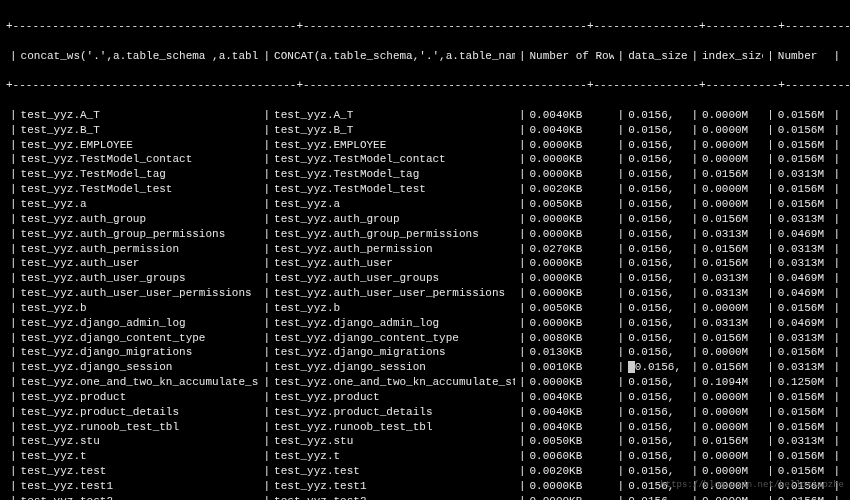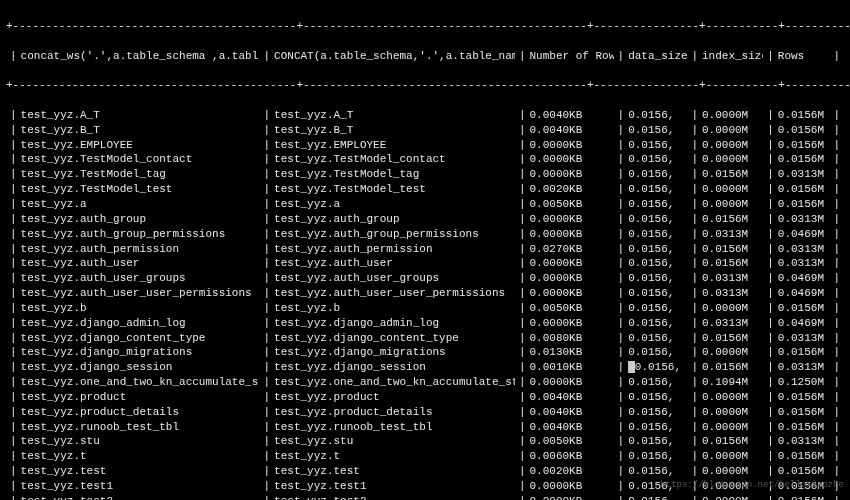--- a/index.html
+++ b/index.html
@@ -20,21 +20,21 @@
 </head>
 <body>
 <div class="term">
 <div class="sep">+-------------------------------------------+-------------------------------------------+----------------+-----------+------------+---------+</div>
 <div class="row">
 <span class="pipe">|</span><span class="cell c0">concat_ws('.',a.table_schema ,a.table_name)</span>
 <span class="pipe">|</span><span class="cell c1">CONCAT(a.table_schema,'.',a.table_name)</span>
 <span class="pipe">|</span><span class="cell c2">Number of Rows</span>
 <span class="pipe">|</span><span class="cell c3">data_size</span>
 <span class="pipe">|</span><span class="cell c4">index_size</span>
-<span class="pipe">|</span><span class="cell c5">Rows</span>
+<span class="pipe">|</span><span class="cell c5">Number</span>
 <span class="pipe">|</span>
 </div>
 <div class="sep">+-------------------------------------------+-------------------------------------------+----------------+-----------+------------+---------+</div>
 <div id="rows"><div class="row"><span class="pipe">|</span><span class="cell c0">test_yyz.A_T</span><span class="pipe">|</span><span class="cell c1">test_yyz.A_T</span><span class="pipe">|</span><span class="cell c2">0.0040KB</span><span class="pipe">|</span><span class="cell c3">0.0156,</span><span class="pipe">|</span><span class="cell c4">0.0000M</span><span class="pipe">|</span><span class="cell c5">0.0156M</span><span class="pipe">|</span></div><div class="row"><span class="pipe">|</span><span class="cell c0">test_yyz.B_T</span><span class="pipe">|</span><span class="cell c1">test_yyz.B_T</span><span class="pipe">|</span><span class="cell c2">0.0040KB</span><span class="pipe">|</span><span class="cell c3">0.0156,</span><span class="pipe">|</span><span class="cell c4">0.0000M</span><span class="pipe">|</span><span class="cell c5">0.0156M</span><span class="pipe">|</span></div><div class="row"><span class="pipe">|</span><span class="cell c0">test_yyz.EMPLOYEE</span><span class="pipe">|</span><span class="cell c1">test_yyz.EMPLOYEE</span><span class="pipe">|</span><span class="cell c2">0.0000KB</span><span class="pipe">|</span><span class="cell c3">0.0156,</span><span class="pipe">|</span><span class="cell c4">0.0000M</span><span class="pipe">|</span><span class="cell c5">0.0156M</span><span class="pipe">|</span></div><div class="row"><span class="pipe">|</span><span class="cell c0">test_yyz.TestModel_contact</span><span class="pipe">|</span><span class="cell c1">test_yyz.TestModel_contact</span><span class="pipe">|</span><span class="cell c2">0.0000KB</span><span class="pipe">|</span><span class="cell c3">0.0156,</span><span class="pipe">|</span><span class="cell c4">0.0000M</span><span class="pipe">|</span><span class="cell c5">0.0156M</span><span class="pipe">|</span></div><div class="row"><span class="pipe">|</span><span class="cell c0">test_yyz.TestModel_tag</span><span class="pipe">|</span><span class="cell c1">test_yyz.TestModel_tag</span><span class="pipe">|</span><span class="cell c2">0.0000KB</span><span class="pipe">|</span><span class="cell c3">0.0156,</span><span class="pipe">|</span><span class="cell c4">0.0156M</span><span class="pipe">|</span><span class="cell c5">0.0313M</span><span class="pipe">|</span></div><div class="row"><span class="pipe">|</span><span class="cell c0">test_yyz.TestModel_test</span><span class="pipe">|</span><span class="cell c1">test_yyz.TestModel_test</span><span class="pipe">|</span><span class="cell c2">0.0020KB</span><span class="pipe">|</span><span class="cell c3">0.0156,</span><span class="pipe">|</span><span class="cell c4">0.0000M</span><span class="pipe">|</span><span class="cell c5">0.0156M</span><span class="pipe">|</span></div><div class="row"><span class="pipe">|</span><span class="cell c0">test_yyz.a</span><span class="pipe">|</span><span class="cell c1">test_yyz.a</span><span class="pipe">|</span><span class="cell c2">0.0050KB</span><span class="pipe">|</span><span class="cell c3">0.0156,</span><span class="pipe">|</span><span class="cell c4">0.0000M</span><span class="pipe">|</span><span class="cell c5">0.0156M</span><span class="pipe">|</span></div><div class="row"><span class="pipe">|</span><span class="cell c0">test_yyz.auth_group</span><span class="pipe">|</span><span class="cell c1">test_yyz.auth_group</span><span class="pipe">|</span><span class="cell c2">0.0000KB</span><span class="pipe">|</span><span class="cell c3">0.0156,</span><span class="pipe">|</span><span class="cell c4">0.0156M</span><span class="pipe">|</span><span class="cell c5">0.0313M</span><span class="pipe">|</span></div><div class="row"><span class="pipe">|</span><span class="cell c0">test_yyz.auth_group_permissions</span><span class="pipe">|</span><span class="cell c1">test_yyz.auth_group_permissions</span><span class="pipe">|</span><span class="cell c2">0.0000KB</span><span class="pipe">|</span><span class="cell c3">0.0156,</span><span class="pipe">|</span><span class="cell c4">0.0313M</span><span class="pipe">|</span><span class="cell c5">0.0469M</span><span class="pipe">|</span></div><div class="row"><span class="pipe">|</span><span class="cell c0">test_yyz.auth_permission</span><span class="pipe">|</span><span class="cell c1">test_yyz.auth_permission</span><span class="pipe">|</span><span class="cell c2">0.0270KB</span><span class="pipe">|</span><span class="cell c3">0.0156,</span><span class="pipe">|</span><span class="cell c4">0.0156M</span><span class="pipe">|</span><span class="cell c5">0.0313M</span><span class="pipe">|</span></div><div class="row"><span class="pipe">|</span><span class="cell c0">test_yyz.auth_user</span><span class="pipe">|</span><span class="cell c1">test_yyz.auth_user</span><span class="pipe">|</span><span class="cell c2">0.0000KB</span><span class="pipe">|</span><span class="cell c3">0.0156,</span><span class="pipe">|</span><span class="cell c4">0.0156M</span><span class="pipe">|</span><span class="cell c5">0.0313M</span><span class="pipe">|</span></div><div class="row"><span class="pipe">|</span><span class="cell c0">test_yyz.auth_user_groups</span><span class="pipe">|</span><span class="cell c1">test_yyz.auth_user_groups</span><span class="pipe">|</span><span class="cell c2">0.0000KB</span><span class="pipe">|</span><span class="cell c3">0.0156,</span><span class="pipe">|</span><span class="cell c4">0.0313M</span><span class="pipe">|</span><span class="cell c5">0.0469M</span><span class="pipe">|</span></div><div class="row"><span class="pipe">|</span><span class="cell c0">test_yyz.auth_user_user_permissions</span><span class="pipe">|</span><span class="cell c1">test_yyz.auth_user_user_permissions</span><span class="pipe">|</span><span class="cell c2">0.0000KB</span><span class="pipe">|</span><span class="cell c3">0.0156,</span><span class="pipe">|</span><span class="cell c4">0.0313M</span><span class="pipe">|</span><span class="cell c5">0.0469M</span><span class="pipe">|</span></div><div class="row"><span class="pipe">|</span><span class="cell c0">test_yyz.b</span><span class="pipe">|</span><span class="cell c1">test_yyz.b</span><span class="pipe">|</span><span class="cell c2">0.0050KB</span><span class="pipe">|</span><span class="cell c3">0.0156,</span><span class="pipe">|</span><span class="cell c4">0.0000M</span><span class="pipe">|</span><span class="cell c5">0.0156M</span><span class="pipe">|</span></div><div class="row"><span class="pipe">|</span><span class="cell c0">test_yyz.django_admin_log</span><span class="pipe">|</span><span class="cell c1">test_yyz.django_admin_log</span><span class="pipe">|</span><span class="cell c2">0.0000KB</span><span class="pipe">|</span><span class="cell c3">0.0156,</span><span class="pipe">|</span><span class="cell c4">0.0313M</span><span class="pipe">|</span><span class="cell c5">0.0469M</span><span class="pipe">|</span></div><div class="row"><span class="pipe">|</span><span class="cell c0">test_yyz.django_content_type</span><span class="pipe">|</span><span class="cell c1">test_yyz.django_content_type</span><span class="pipe">|</span><span class="cell c2">0.0080KB</span><span class="pipe">|</span><span class="cell c3">0.0156,</span><span class="pipe">|</span><span class="cell c4">0.0156M</span><span class="pipe">|</span><span class="cell c5">0.0313M</span><span class="pipe">|</span></div><div class="row"><span class="pipe">|</span><span class="cell c0">test_yyz.django_migrations</span><span class="pipe">|</span><span class="cell c1">test_yyz.django_migrations</span><span class="pipe">|</span><span class="cell c2">0.0130KB</span><span class="pipe">|</span><span class="cell c3">0.0156,</span><span class="pipe">|</span><span class="cell c4">0.0000M</span><span class="pipe">|</span><span class="cell c5">0.0156M</span><span class="pipe">|</span></div><div class="row"><span class="pipe">|</span><span class="cell c0">test_yyz.django_session</span><span class="pipe">|</span><span class="cell c1">test_yyz.django_session</span><span class="pipe">|</span><span class="cell c2">0.0010KB</span><span class="pipe">|</span><span class="cell c3"><span class="cursor"> </span>0.0156,</span><span class="pipe">|</span><span class="cell c4">0.0156M</span><span class="pipe">|</span><span class="cell c5">0.0313M</span><span class="pipe">|</span></div><div class="row"><span class="pipe">|</span><span class="cell c0">test_yyz.one_and_two_kn_accumulate_stars</span><span class="pipe">|</span><span class="cell c1">test_yyz.one_and_two_kn_accumulate_stars</span><span class="pipe">|</span><span class="cell c2">0.0000KB</span><span class="pipe">|</span><span class="cell c3">0.0156,</span><span class="pipe">|</span><span class="cell c4">0.1094M</span><span class="pipe">|</span><span class="cell c5">0.1250M</span><span class="pipe">|</span></div><div class="row"><span class="pipe">|</span><span class="cell c0">test_yyz.product</span><span class="pipe">|</span><span class="cell c1">test_yyz.product</span><span class="pipe">|</span><span class="cell c2">0.0040KB</span><span class="pipe">|</span><span class="cell c3">0.0156,</span><span class="pipe">|</span><span class="cell c4">0.0000M</span><span class="pipe">|</span><span class="cell c5">0.0156M</span><span class="pipe">|</span></div><div class="row"><span class="pipe">|</span><span class="cell c0">test_yyz.product_details</span><span class="pipe">|</span><span class="cell c1">test_yyz.product_details</span><span class="pipe">|</span><span class="cell c2">0.0040KB</span><span class="pipe">|</span><span class="cell c3">0.0156,</span><span class="pipe">|</span><span class="cell c4">0.0000M</span><span class="pipe">|</span><span class="cell c5">0.0156M</span><span class="pipe">|</span></div><div class="row"><span class="pipe">|</span><span class="cell c0">test_yyz.runoob_test_tbl</span><span class="pipe">|</span><span class="cell c1">test_yyz.runoob_test_tbl</span><span class="pipe">|</span><span class="cell c2">0.0040KB</span><span class="pipe">|</span><span class="cell c3">0.0156,</span><span class="pipe">|</span><span class="cell c4">0.0000M</span><span class="pipe">|</span><span class="cell c5">0.0156M</span><span class="pipe">|</span></div><div class="row"><span class="pipe">|</span><span class="cell c0">test_yyz.stu</span><span class="pipe">|</span><span class="cell c1">test_yyz.stu</span><span class="pipe">|</span><span class="cell c2">0.0050KB</span><span class="pipe">|</span><span class="cell c3">0.0156,</span><span class="pipe">|</span><span class="cell c4">0.0156M</span><span class="pipe">|</span><span class="cell c5">0.0313M</span><span class="pipe">|</span></div><div class="row"><span class="pipe">|</span><span class="cell c0">test_yyz.t</span><span class="pipe">|</span><span class="cell c1">test_yyz.t</span><span class="pipe">|</span><span class="cell c2">0.0060KB</span><span class="pipe">|</span><span class="cell c3">0.0156,</span><span class="pipe">|</span><span class="cell c4">0.0000M</span><span class="pipe">|</span><span class="cell c5">0.0156M</span><span class="pipe">|</span></div><div class="row"><span class="pipe">|</span><span class="cell c0">test_yyz.test</span><span class="pipe">|</span><span class="cell c1">test_yyz.test</span><span class="pipe">|</span><span class="cell c2">0.0020KB</span><span class="pipe">|</span><span class="cell c3">0.0156,</span><span class="pipe">|</span><span class="cell c4">0.0000M</span><span class="pipe">|</span><span class="cell c5">0.0156M</span><span class="pipe">|</span></div><div class="row"><span class="pipe">|</span><span class="cell c0">test_yyz.test1</span><span class="pipe">|</span><span class="cell c1">test_yyz.test1</span><span class="pipe">|</span><span class="cell c2">0.0000KB</span><span class="pipe">|</span><span class="cell c3">0.0156,</span><span class="pipe">|</span><span class="cell c4">0.0000M</span><span class="pipe">|</span><span class="cell c5">0.0156M</span><span class="pipe">|</span></div><div class="row"><span class="pipe">|</span><span class="cell c0">test_yyz.test2</span><span class="pipe">|</span><span class="cell c1">test_yyz.test2</span><span class="pipe">|</span><span class="cell c2">0.0000KB</span><span class="pipe">|</span><span class="cell c3">0.0156,</span><span class="pipe">|</span><span class="cell c4">0.0000M</span><span class="pipe">|</span><span class="cell c5">0.0156M</span><span class="pipe">|</span></div></div>
 
 
 </div>
 <div class="watermark">https://blog.csdn.net/helloxiaozhe</div>
 
 </body></html>

